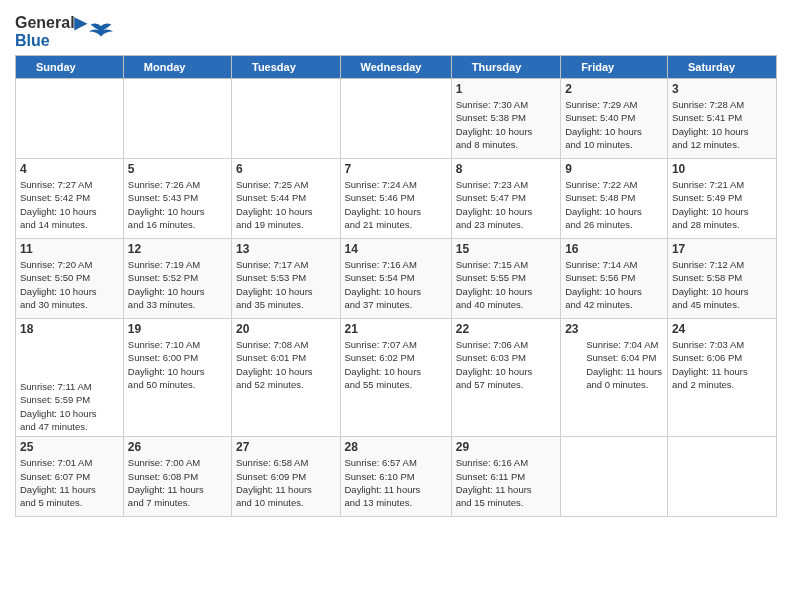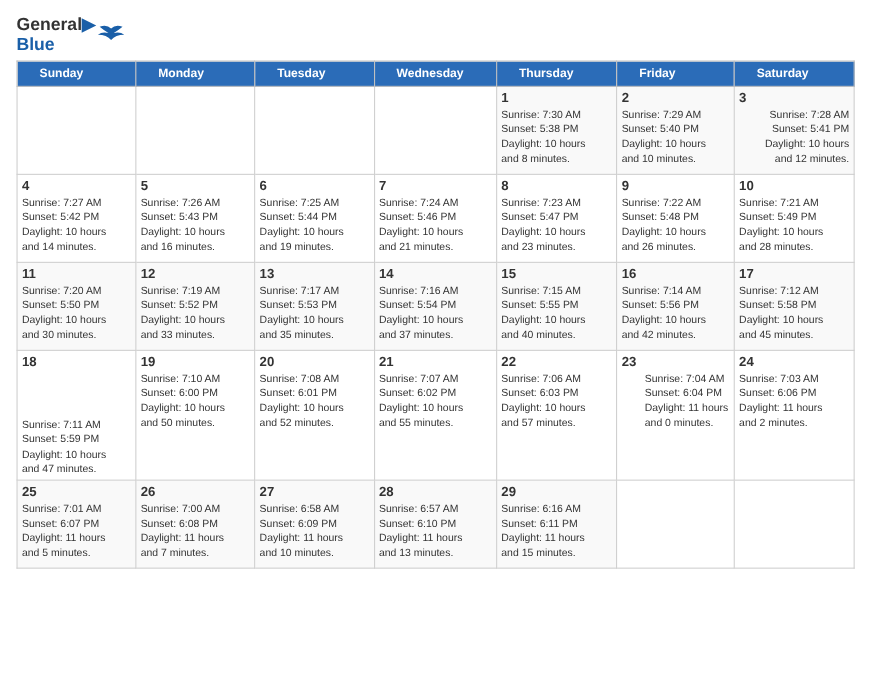--- a/index.html
+++ b/index.html
@@ -140,21 +140,21 @@
           </td>
           <td>
             <span class="day-num">2</span>
             <div class="day-info" style="white-space: pre-line;">Sunrise: 7:29 AM
 Sunset: 5:40 PM
 Daylight: 10 hours
 and 10 minutes.</div>
           </td>
           <td>
             <span class="day-num">3</span>
-            <div class="day-info" style="white-space: pre-line; text-align: right;">Sunrise: 7:28 AM
+            <div class="day-info" style="white-space: pre-line;">Sunrise: 7:28 AM
 Sunset: 5:41 PM
 Daylight: 10 hours
 and 12 minutes.</div>
           </td>
         </tr>
         <tr>
           <td>
             <span class="day-num">4</span>
             <div class="day-info" style="white-space: pre-line;">Sunrise: 7:27 AM
 Sunset: 5:42 PM

